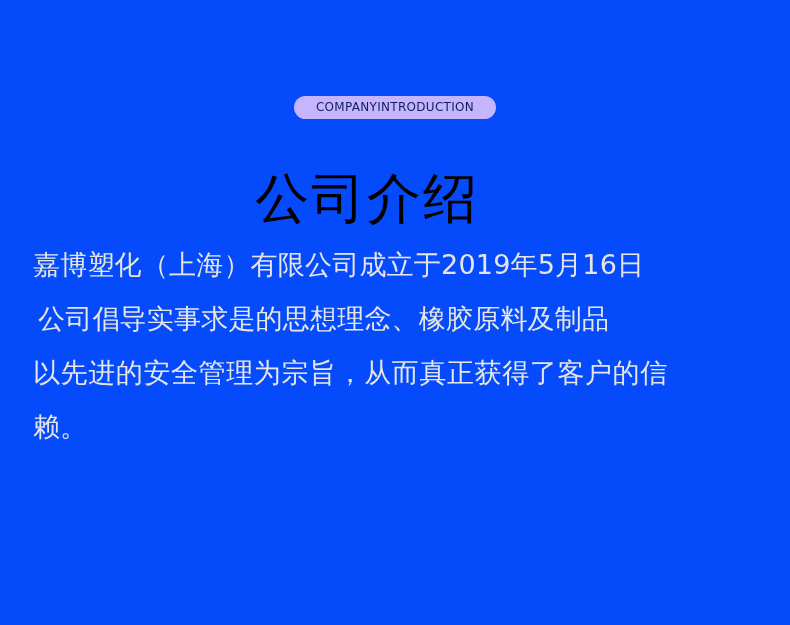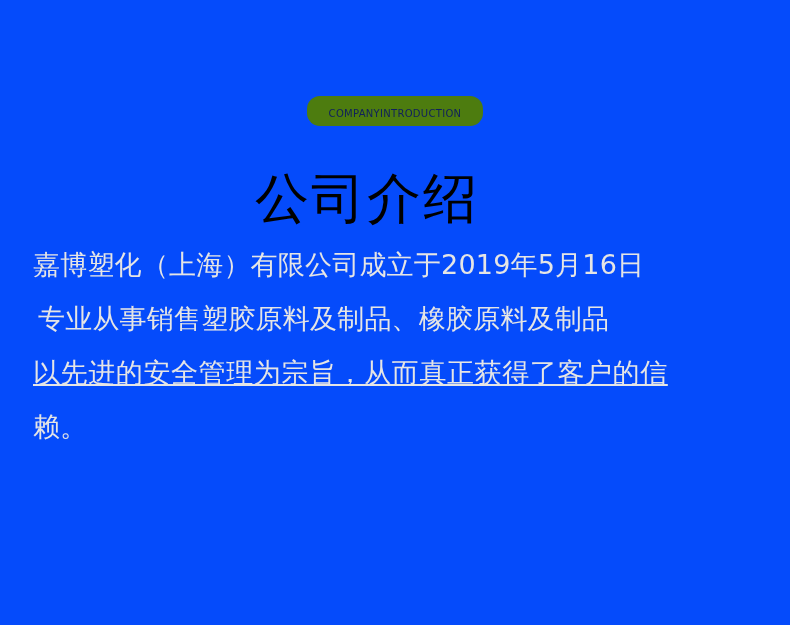--- a/index.html
+++ b/index.html
@@ -24,25 +24,25 @@
   .badge-row {
     position: absolute;
     top: 96px;
     left: 0;
     width: 790px;
     display: flex;
     justify-content: center;
   }
   .badge {
     display: inline-block;
-    background: #4d7c0f;
+    background: #c4b5fd;
     color: #10205c;
     border-radius: 13px;
-    padding: 10px 22px 4px 22px;
-    font-size: 10px;
+    padding: 3px 22px 4px 22px;
+    font-size: 12px;
     letter-spacing: 0.3px;
     line-height: 16px;
     font-family: "DejaVu Sans", "Liberation Sans", sans-serif;
     white-space: nowrap;
   }
 
   
   .title-row {
     position: absolute;
     top: 132px;
@@ -72,36 +72,36 @@
     font-size: 27px;
     line-height: 54px;
     letter-spacing: 0px;
     white-space: nowrap;
     font-family: "DejaVu Sans", "Liberation Sans", sans-serif;
   }
   .body-line.l1 { letter-spacing: 0.2px; }
   .body-line.l2 { padding-left: 5px; letter-spacing: 0.2px; }
   .body-line.l3 { letter-spacing: 1.1px; }
   .body-line.l4 { letter-spacing: 0.6px; }
-  .body-line.l5 { letter-spacing: 0.6px; text-decoration: underline; }
+  .body-line.l5 { letter-spacing: 0.6px; }
   .body-line.l6 { letter-spacing: 0px; }
 </style>
 </head>
 <body>
 
 <div id="page">
 
   <div class="badge-row">
     <span class="badge">COMPANYINTRODUCTION</span>
   </div>
 
   <div class="title-row">
     <h1 class="title">公司介绍</h1>
   </div>
 
   <div class="body-block">
     <div class="body-line l1">嘉博塑化（上海）有限公司成立于2019年5月16日</div>
-    <div class="body-line l2">专业从事销售塑胶原料及制品、橡胶原料及制品</div>
+    <div class="body-line l2">公司倡导实事求是的思想理念、橡胶原料及制品</div>
     <div class="body-line l5">以先进的安全管理为宗旨，从而真正获得了客户的信</div>
     <div class="body-line l6">赖。</div>
   </div>
 
 </div>
 
 </body></html>

